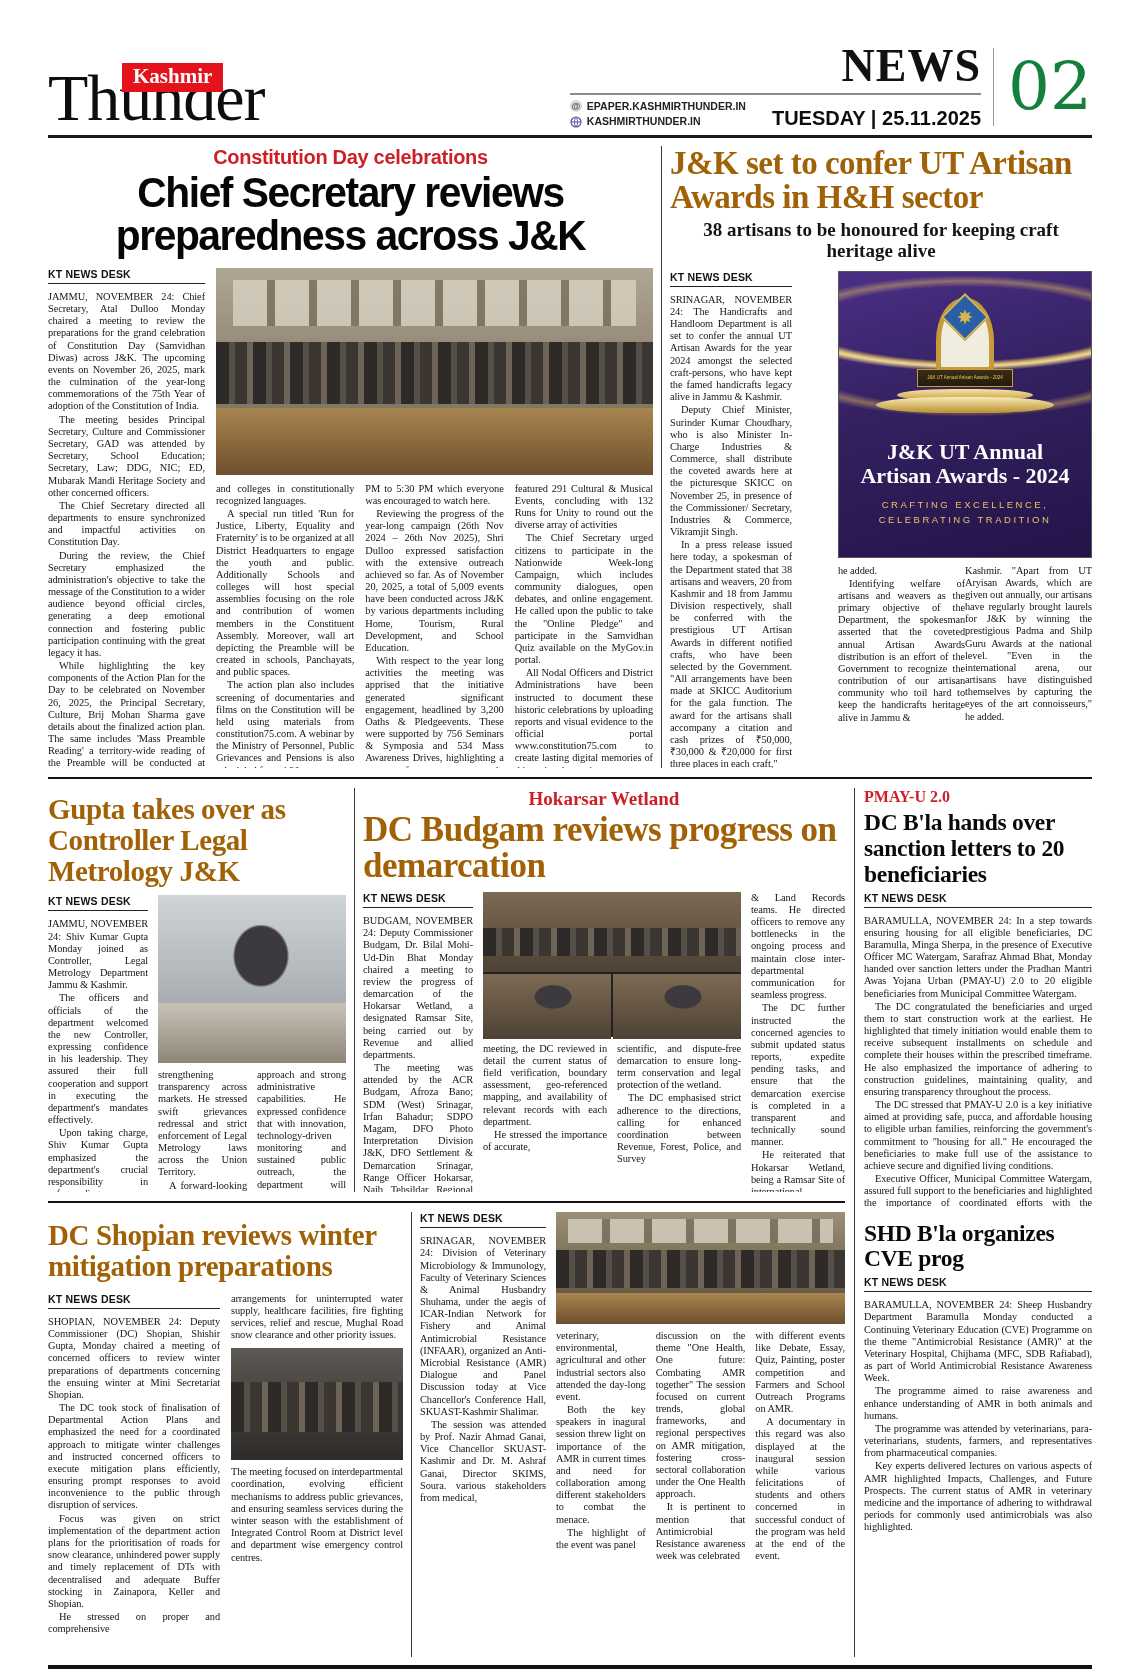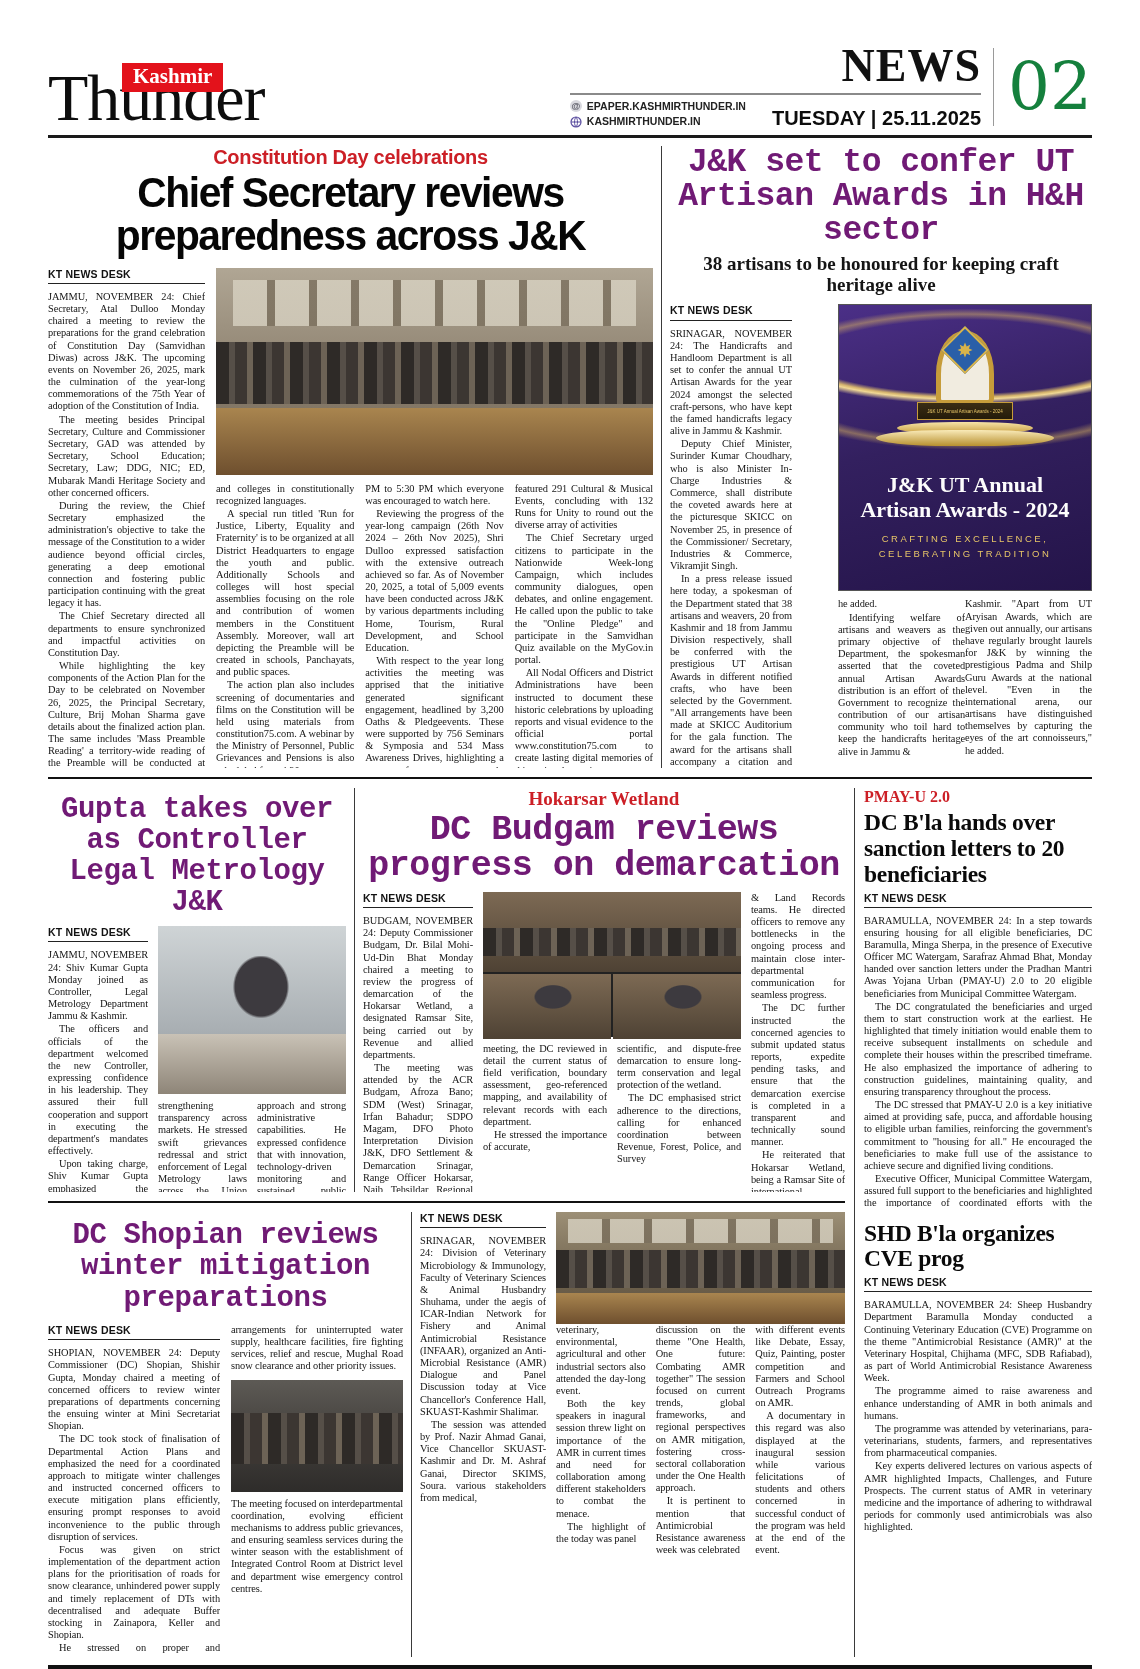--- a/index.html
+++ b/index.html
@@ -45,21 +45,21 @@
   .lead { width:605px; display:flex; flex-direction:column; }
   .lead-headline { font-family:"Liberation Sans", sans-serif; font-weight:bold; font-size:42px; line-height:1.02; letter-spacing:-1.5px; text-align:center; color:#060606; transform:scaleX(.97); margin:3px 0 10px; }
   .content-row { display:flex; gap:11px; flex:1; overflow:hidden; }
   .lead-col1 { width:157px; }
   .lead-right { flex:1; display:flex; flex-direction:column; gap:8px; overflow:hidden; }
   .lead-photo { height:207px; flex:none; }
   .cols-row { display:flex; gap:11px; flex:1; overflow:hidden; }
   .cols-row .ncol { flex:1; }
 
   .artisan { width:422px; display:flex; flex-direction:column; }
-  .serif-headline { font-family:Liberation Mono, monospace; font-weight:bold; text-align:center; color:#701a75; }
+  .serif-headline { font-family:Liberation Serif, serif; font-weight:bold; text-align:left; color:#a16207; }
   .artisan-headline { font-size:33px; line-height:1.03; letter-spacing:-.5px; }
   .artisan-subhead { font-family:"Liberation Serif", serif; font-weight:600; font-size:19px; line-height:1.12; text-align:center; color:#151515; margin-top:5px; }
   .artisan-row { display:flex; gap:14px; flex:1; overflow:hidden; margin-top:9px; }
   .artisan-col1 { width:122px; }
   .artisan-right { width:254px; margin-left:32px; display:flex; flex-direction:column; gap:7px; overflow:hidden; }
   .artisan-cols { display:flex; flex:1; overflow:hidden; }
   .artisan-cols .ncol { flex:1; }
 
   
   .poster { position:relative; height:287px; flex:none; border:1px solid #555;
@@ -120,21 +120,21 @@
   .shopian-headline { font-size:29px; line-height:1.08; letter-spacing:-.4px; margin:8px 0 10px; }
   .shopian-row { display:flex; gap:11px; flex:1; overflow:hidden; }
   .shopian-col1 { width:172px; }
   .shopian-col2 { flex:1; display:flex; flex-direction:column; gap:6px; overflow:hidden; }
   .shopian-photo { height:112px; flex:none; background:linear-gradient(180deg,#5d5a55,#3e3b38 60%,#2e2c2a); }
 
   .skuast { width:425px; display:flex; flex-direction:column; }
   .skuast-headline { font-size:33px; line-height:1.05; letter-spacing:-.5px; margin:4px 0 8px; }
   .skuast-row { display:flex; gap:10px; flex:1; overflow:hidden; }
   .skuast-col1 { width:126px; }
-  .skuast-right { flex:1; display:flex; flex-direction:column; gap:0; overflow:hidden; }
+  .skuast-right { flex:1; display:flex; flex-direction:column; gap:6px; overflow:hidden; }
   .skuast-photo { height:112px; flex:none; background:linear-gradient(180deg,#9c8f76,#70634e 60%,#564b3a); }
   .skuast-cols { display:flex; gap:10px; flex:1; overflow:hidden; }
   .skuast-cols .ncol { flex:1; }
 
   .rule-bottom { border:0; border-top:4px solid #111; margin-top:8px; }
 </style>
 </head>
 <body>
 
 <div class="page">
@@ -177,22 +177,22 @@
 
       <div class="lead">
         <div class="kicker-sans">Constitution Day celebrations</div>
         <div class="lead-headline">Chief Secretary reviews preparedness across J&amp;K</div>
         <div class="content-row">
           <div class="ncol lead-col1">
             <div class="byline">KT NEWS DESK</div>
             <div>
                 <p>JAMMU, NOVEMBER 24: Chief Secretary, Atal Dulloo Monday chaired a meeting to review the preparations for the grand celebration of Constitution Day (Samvidhan Diwas) across J&amp;K. The upcoming events on November 26, 2025, mark the culmination of the year-long commemorations of the 75th Year of adoption of the Constitution of India.</p>
                 <p>The meeting besides Principal Secretary, Culture and Commissioner Secretary, GAD was attended by Secretary, School Education; Secretary, Law; DDG, NIC; ED, Mubarak Mandi Heritage Society and other concerned officers.</p>
+                <p>The Chief Secretary directed all departments to ensure synchronized and impactful activities on Constitution Day.</p>
                 <p>During the review, the Chief Secretary emphasized the administration's objective to take the message of the Constitution to a wider audience beyond official circles, generating a deep emotional connection and fostering public participation continuing with the great legacy it has.</p>
-                <p>The Chief Secretary directed all departments to ensure synchronized and impactful activities on Constitution Day.</p>
                 <p>While highlighting the key components of the Action Plan for the Day to be celebrated on November 26, 2025, the Principal Secretary, Culture, Brij Mohan Sharma gave details about the finalized action plan. The same includes 'Mass Preamble Reading' a territory-wide reading of the Preamble will be conducted at 11:00 AM, synchronized with the National-level program. This will take place in all government offices, schools,</p>
               </div>
           </div>
           <div class="lead-right">
             <div class="photo lead-photo">
               <div class="ph-win"></div>
               <div class="ph-people"></div>
               <div class="ph-table"></div>
             </div>
             <div class="cols-row">
@@ -393,21 +393,21 @@
               <div class="skuast-right">
                 <div class="photo skuast-photo">
                   <div class="ph-win"></div>
                   <div class="ph-people" style="top:34%;height:34%;"></div>
                   <div class="ph-table" style="height:28%;"></div>
                 </div>
                 <div class="skuast-cols">
                   <div class="ncol">
                       <p>veterinary, environmental, agricultural and other industrial sectors also attended the day-long event.</p>
                       <p>Both the key speakers in inagural session threw light on importance of the AMR in current times and need for collaboration among different stakeholders to combat the menace.</p>
-                      <p>The highlight of the today was panel</p>
+                      <p>The highlight of the event was panel</p>
                     </div>
                   <div class="ncol">
                       <p>discussion on the theme "One Health, One future: Combating AMR together" The session focused on current trends, global frameworks, and regional perspectives on AMR mitigation, fostering cross-sectoral collaboration under the One Health approach.</p>
                       <p>It is pertinent to mention that Antimicrobial Resistance awareness week was celebrated</p>
                     </div>
                   <div class="ncol">
                       <p>with different events like Debate, Essay, Quiz, Painting, poster competition and Farmers and School Outreach Programs on AMR.</p>
                       <p>A documentary in this regard was also displayed at the inaugural session while various felicitations of students and others concerned in successful conduct of the program was held at the end of the event.</p>
                     </div>
                 </div>

